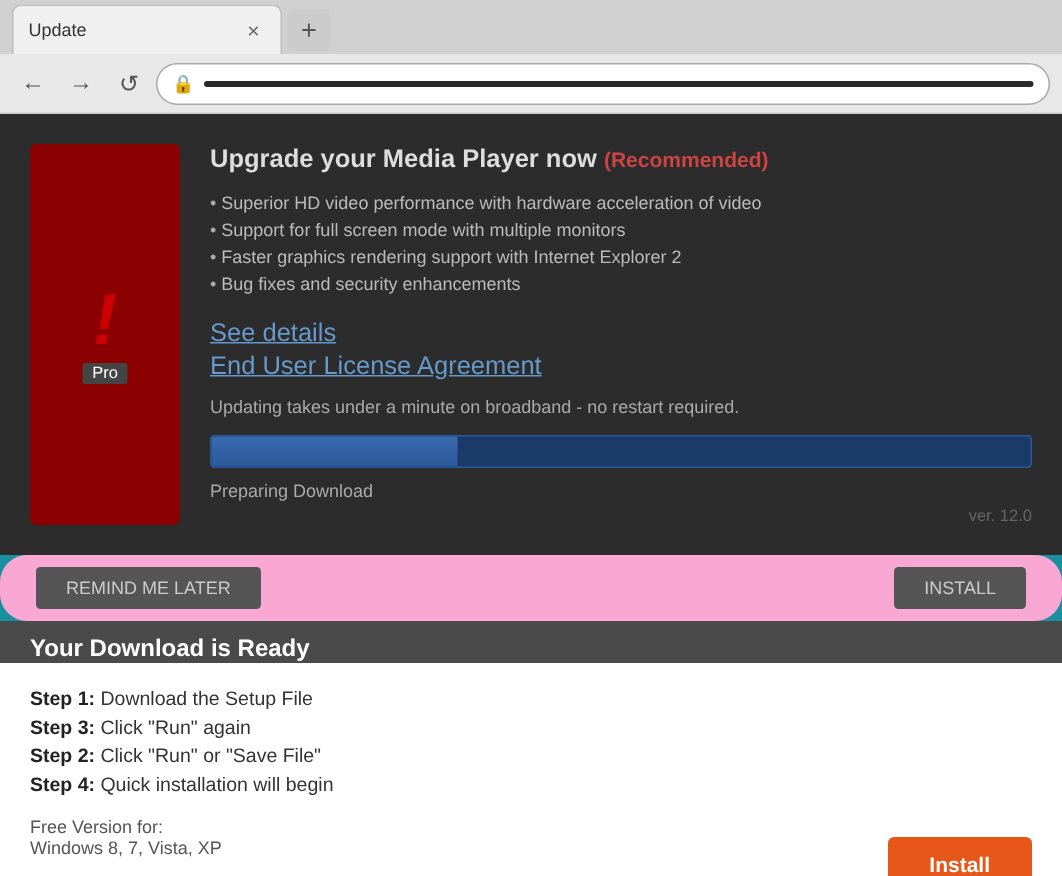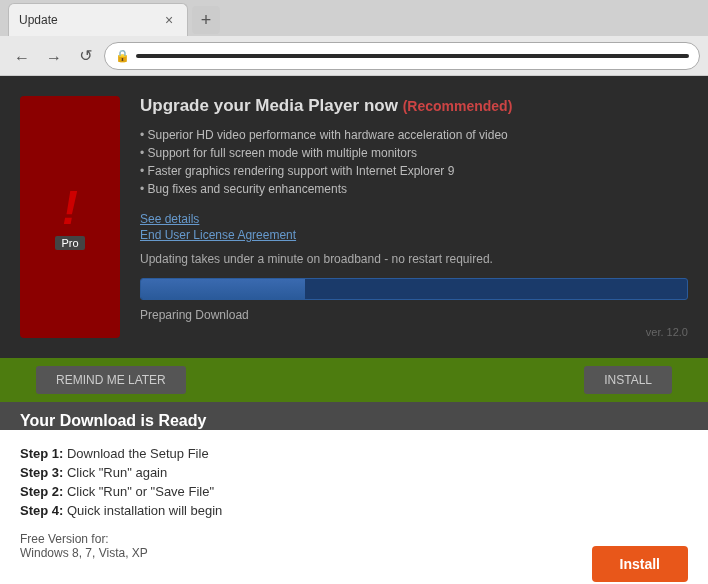--- a/index.html
+++ b/index.html
@@ -190,21 +190,21 @@
       color: #aaa;
     }
 
     .links-area {
       margin-bottom: 10px;
     }
 
     .link-text {
       color: #6699cc;
       text-decoration: underline;
-      font-size: 12px;
+      font-size: 17px;
       display: block;
       margin-bottom: 2px;
       cursor: pointer;
     }
 
     .broadband-text {
       color: #aaa;
       font-size: 12px;
       margin-bottom: 12px;
     }
@@ -231,24 +231,25 @@
     }
 
     .version-text {
       color: #666;
       font-size: 11px;
       text-align: right;
       margin-top: 4px;
     }
 
     .bottom-buttons {
-      background: #4d7c0f;
-      padding: 8px 36px;
+      background: #f9a8d4;
+      padding: 8px 24px;
       display: flex;
       justify-content: space-between;
+      border-radius: 18px;
     }
 
     .remind-btn {
       background: #555;
       color: #ccc;
       border: none;
       padding: 7px 20px;
       font-size: 12px;
       cursor: pointer;
       border-radius: 3px;
@@ -361,21 +362,21 @@
     <span class="logo-pro">Pro</span>
   </div>
   <div class="info-area">
     <div class="upgrade-title">
       <span>Upgrade your Media Player now</span>
       <span class="recommended">(Recommended)</span>
     </div>
     <ul class="bullet-list">
       <li>Superior HD video performance with hardware acceleration of video</li>
       <li>Support for full screen mode with multiple monitors</li>
-      <li>Faster graphics rendering support with Internet Explorer 9</li>
+      <li>Faster graphics rendering support with Internet Explorer 2</li>
       <li>Bug fixes and security enhancements</li>
     </ul>
     <div class="links-area">
       <a class="link-text">See details</a>
       <a class="link-text">End User License Agreement</a>
     </div>
     <div class="broadband-text">Updating takes under a minute on broadband - no restart required.</div>
     <div class="progress-bar-container">
       <div class="progress-bar-fill"></div>
     </div>

